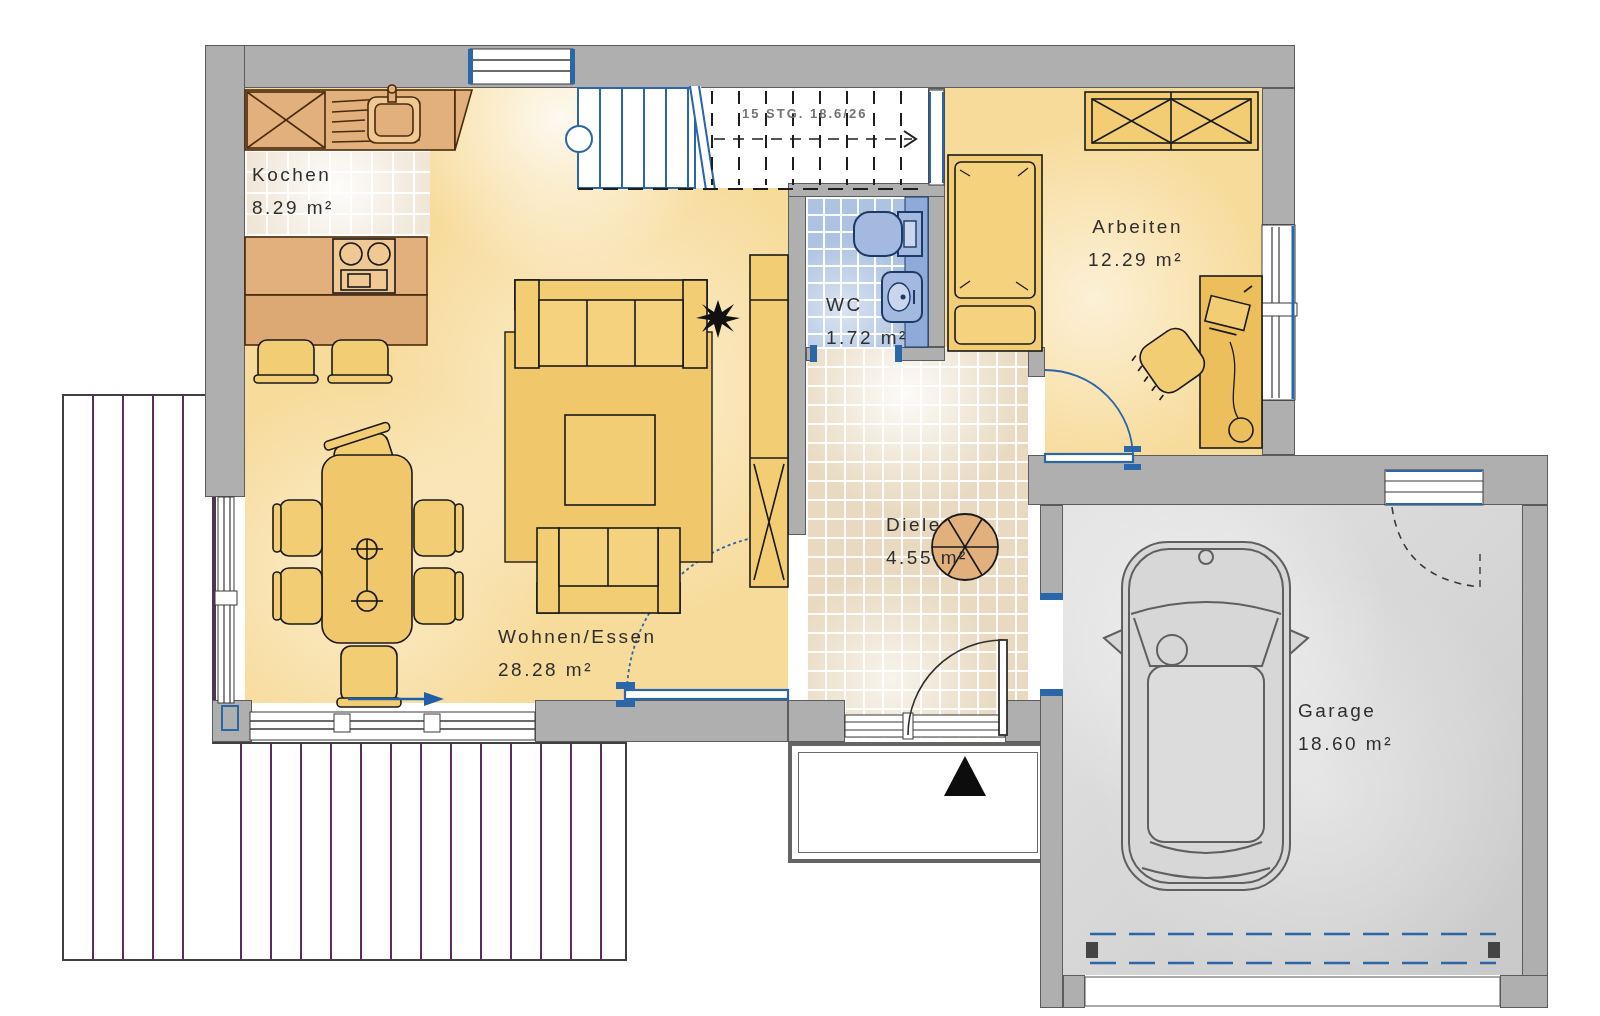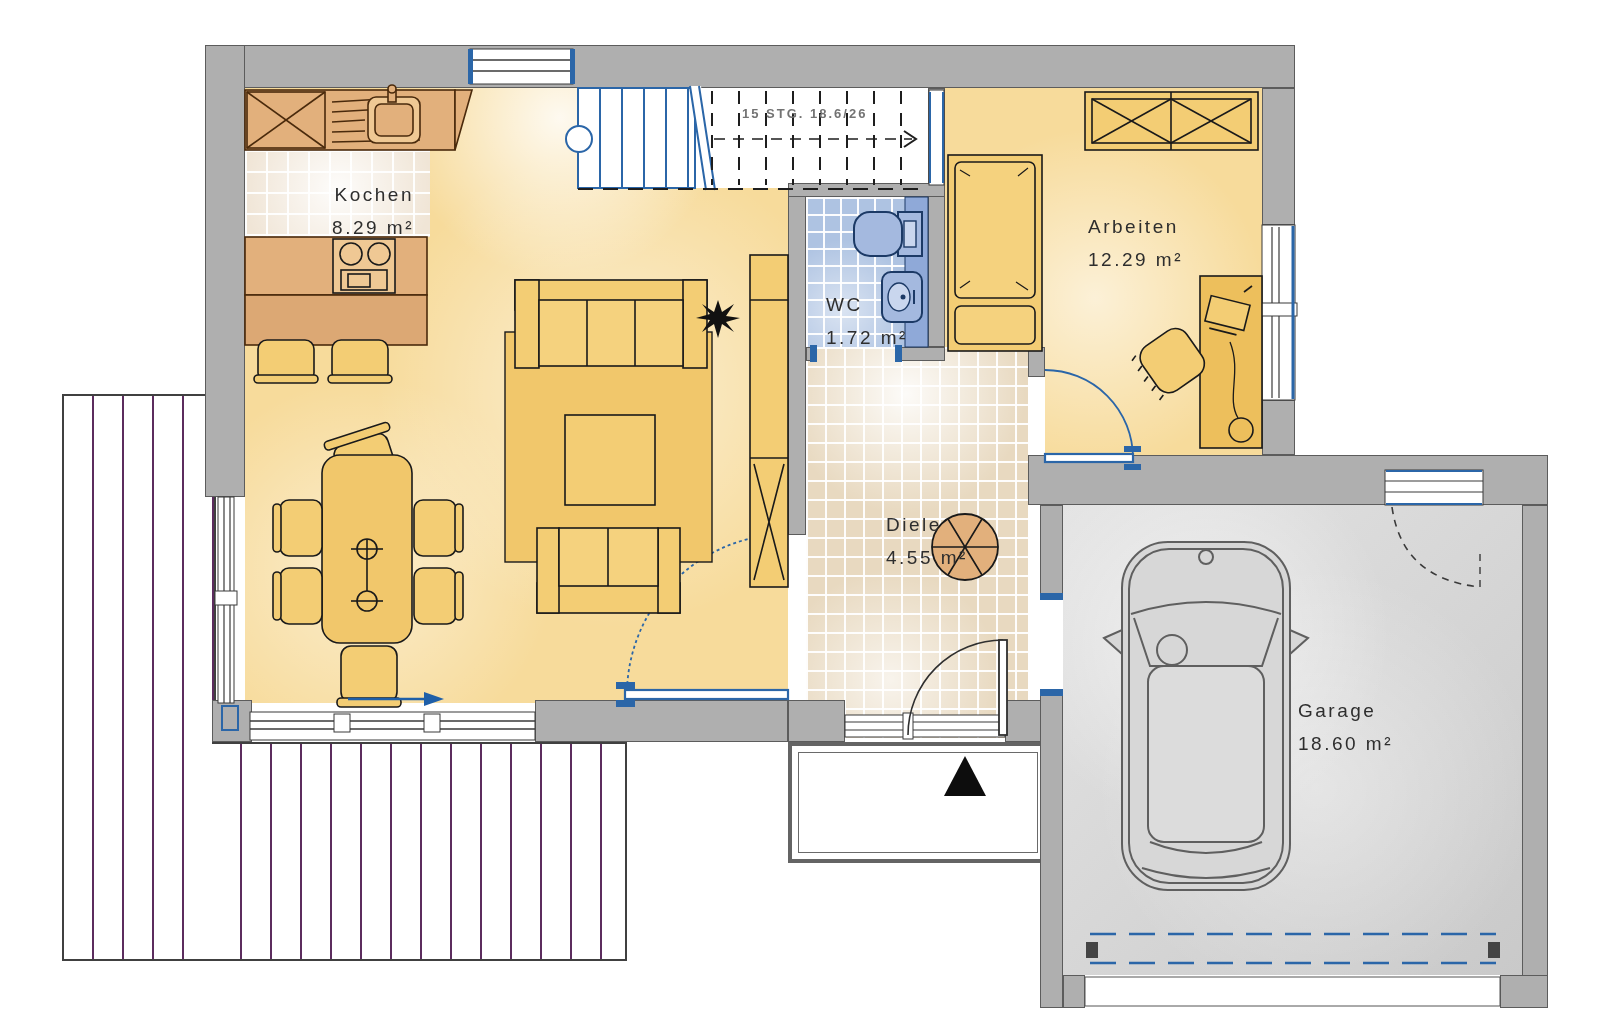--- a/index.html
+++ b/index.html
@@ -392,33 +392,37 @@
       <path d="M1131,614 Q1206,590 1281,614"></path>
       <path d="M1134,618 L1150,666 L1262,666 L1278,618"></path>
       <circle cx="1172" cy="650" r="15"></circle>
       <path d="M1192,668 h28 M1199,668 v22 h14"></path>
       <rect x="1148" y="666" width="116" height="176" rx="16" fill="#DCDCDC"></rect>
       <path d="M1150,842 Q1206,864 1262,842"></path>
       <path d="M1142,868 Q1206,888 1270,868"></path>
     </g>
   </svg>
 
-  <div class="room-label" style="left:252px;top:158px;width:162px;text-align:right;margin-top:20px;">
+  <div class="room-label" style="left:252px;top:158px;width:162px;text-align:left;">
     <div>Kochen</div>
     <div>8.29 m²</div>
+  </div>
+  <div class="room-label" style="left:498px;top:620px;">
+    <div>Wohnen/Essen</div>
+    <div>28.28 m²</div>
   </div>
   <div class="room-label" style="left:826px;top:288px;">
     <div>WC</div>
     <div>1.72 m²</div>
   </div>
   <div class="room-label" style="left:886px;top:468px;margin-top:40px;">
     <div>Diele</div>
     <div>4.55 m²</div>
   </div>
-  <div class="room-label" style="left:1088px;top:210px;">
+  <div class="room-label" style="left:1088px;top:210px;text-align:right;">
     <div>Arbeiten</div>
     <div>12.29 m²</div>
   </div>
   <div class="room-label" style="left:1298px;top:694px;">
     <div>Garage</div>
     <div>18.60 m²</div>
   </div>
   <div class="stair-note" style="left:742px;top:106px;">15 STG. 18.6/26</div>
 
 </div>

